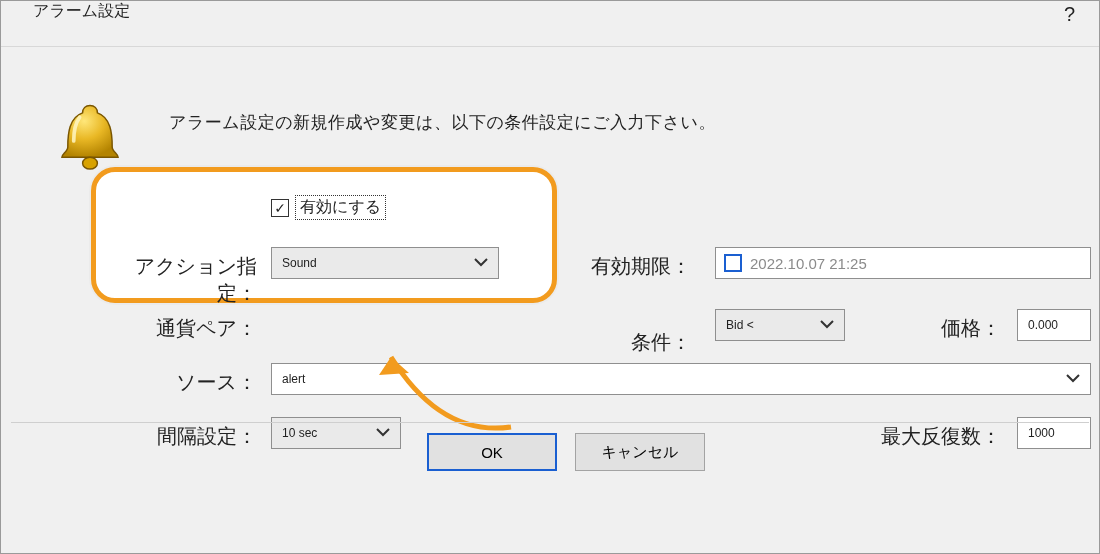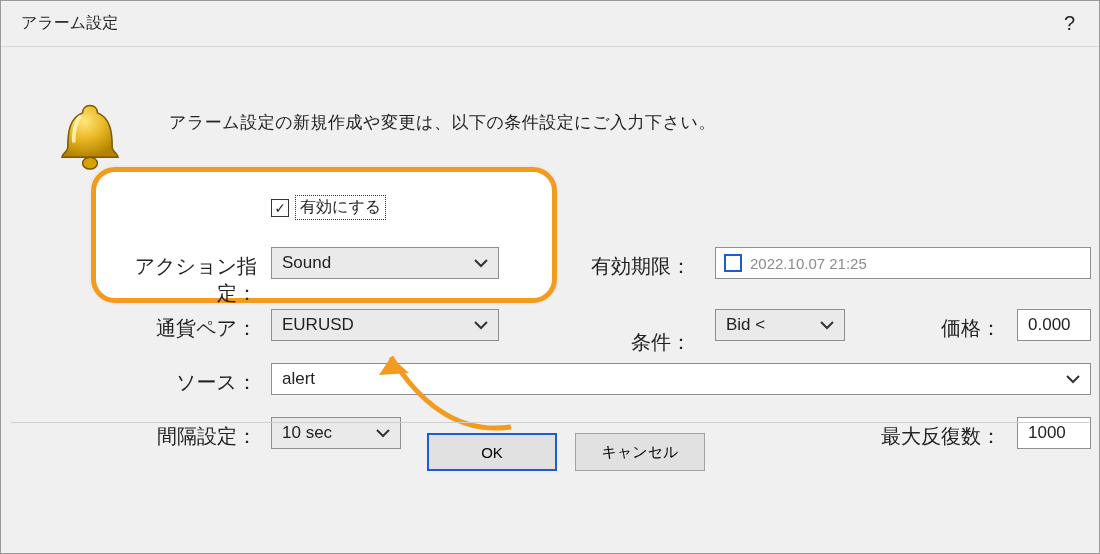--- a/index.html
+++ b/index.html
@@ -14,23 +14,22 @@
   }
   .window {
     width: 1100px;
     height: 554px;
     background: #f0f0f0;
     border: 1px solid #9a9a9a;
   }
   .titlebar {
     height: 46px;
     display: flex;
-    align-items: center;
     justify-content: space-between;
-    padding: 0 18px 0 20px;
+    padding: 0 18px 0 32px;
     background: #f0f0f0;
     border-bottom: 1px solid #d8d8d8;
     color: #222;
     font-size: 16px;
   }
   .titlebar .help {
     font-size: 20px;
     color: #222;
     padding: 2px 6px;
   }
@@ -96,21 +95,21 @@
     color: #222;
   }
   .dropdown, .textfield, .numfield {
     position: absolute;
     background: #fff;
     border: 1px solid #8f8f8f;
     height: 32px;
     display: flex;
     align-items: center;
     padding: 0 10px;
-    font-size: 17px;
+    font-size: 12px;
     color: #222;
   }
   .dropdown { background: #eaeaea; }
   .dropdown .chev, .chev {
     position: absolute;
     right: 10px;
     top: 50%;
     transform: translateY(-50%);
   }
   .datefield {
@@ -223,28 +222,20 @@
       </span>
     </div>
 
     <div class="label" style="left:560px; top:206px; width:130px;">有効期限：</div>
     <div class="datefield" style="left:714px; top:200px; width:376px;">
       <span class="box"></span>
       <span>2022.10.07 21:25</span>
     </div>
 
     <div class="label" style="left:120px; top:268px; width:136px;">通貨ペア：</div>
-    <div class="dropdown" style="left:270px; top:262px; width:228px;">
-      <span>EURUSD</span>
-      <span class="chev">
-        <svg width="14" height="10" viewBox="0 0 14 10">
-            <path d="M1 2 L7 8 L13 2" fill="none" stroke="#333" stroke-width="2"></path>
-          </svg>
-      </span>
-    </div>
 
     <div class="label" style="left:600px; top:282px; width:90px;">条件：</div>
     <div class="dropdown" style="left:714px; top:262px; width:130px;">
       <span>Bid &lt;</span>
       <span class="chev">
         <svg width="14" height="10" viewBox="0 0 14 10">
             <path d="M1 2 L7 8 L13 2" fill="none" stroke="#333" stroke-width="2"></path>
           </svg>
       </span>
     </div>

